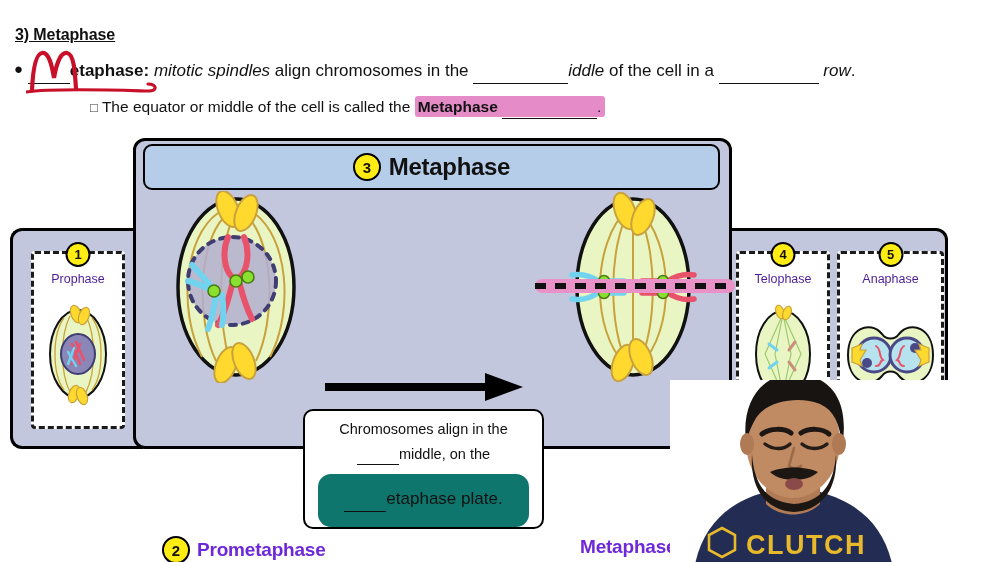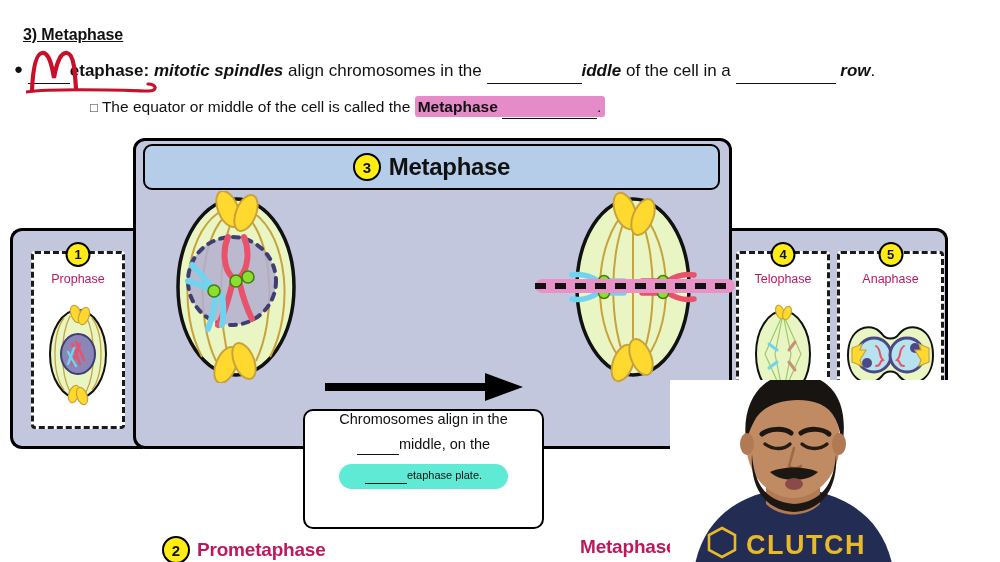--- a/index.html
+++ b/index.html
@@ -5,25 +5,25 @@
   html,body{margin:0;padding:0;}
   body{
     width:1000px;height:562px;overflow:hidden;background:#ffffff;
     font-family:"Liberation Sans", sans-serif;color:#111;
     position:relative;
   }
   
   #notes{position:absolute;left:0;top:0;width:1000px;height:132px;}
   #note-title{
     position:absolute;left:15px;top:26px;font-size:16px;font-weight:bold;
-    text-decoration:underline;letter-spacing:-.1px;margin-left:8px;
+    text-decoration:underline;letter-spacing:-.1px;
   }
   #bullet-line{position:absolute;left:14px;top:60px;font-size:17px;white-space:nowrap;}
   #bullet-line .dot{font-size:15px;vertical-align:2px;}
-  #bullet-line .ital{font-style:italic;font-weight:bold;}
+  #bullet-line .ital{font-style:italic;}
   #bullet-line .bold{font-weight:bold;}
   .blank{
     display:inline-block;border-bottom:1.6px solid #111;vertical-align:-2px;
   }
   .bl-s{width:42px;} .bl-m{width:95px;} .bl-l{width:100px;}
   #sub-line{position:absolute;left:90px;top:98px;font-size:15.5px;white-space:nowrap;}
   #sub-line .sq{font-size:13px;color:#333;}
   .hl{background:#e58cc8;padding:2px 4px 2px 3px;border-radius:3px;}
   .hl b{font-weight:bold;}
   
@@ -47,37 +47,37 @@
   }
   .numbadge.sm{width:21px;height:21px;font-size:13px;}
   
   .thumb{
     position:absolute;background:#ffffff;border:3px dashed #1b1b1b;border-radius:4px;
   }
   #thumb-pro{left:21px;top:118px;width:88px;height:172px;}
   #thumb-ana{left:726px;top:118px;width:88px;height:172px;}
   #thumb-telo{left:827px;top:118px;width:101px;height:172px;}
   .thumb-label{
-    position:absolute;width:100%;top:18px;text-align:center;font-size:12.5px;color:#be185d;
+    position:absolute;width:100%;top:18px;text-align:center;font-size:12.5px;color:#4c1d95;
   }
   .thumb-badge{position:absolute;top:-12px;left:50%;transform:translateX(-50%);z-index:4;}
   
   #callout{
     position:absolute;left:293px;top:276px;width:237px;height:116px;
     background:#fff;border:2.5px solid #000;border-radius:10px;
-    display:flex;flex-direction:column;align-items:center;justify-content:flex-start;gap:9px;
+    display:flex;flex-direction:column;align-items:center;justify-content:flex-end;gap:9px;
   }
   #callout .cl{font-size:14.5px;color:#111;}
   #callout .pill{
-    background:#5eead4;border-radius:13px;padding:5px 26px;font-size:11px;color:#111;
+    background:#0f766e;border-radius:13px;padding:15px 26px;font-size:17px;color:#111;
   }
   
   #lbl-prometa{position:absolute;left:152px;top:403px;display:flex;align-items:center;gap:7px;}
   #lbl-meta{position:absolute;left:570px;top:403px;}
-  .bigname{font-size:19px;font-weight:bold;color:#be185d;letter-spacing:-.2px;}
+  .bigname{font-size:19px;font-weight:bold;color:#6d28d9;letter-spacing:-.2px;}
   
   #arrow{position:absolute;left:315px;top:238px;width:200px;height:32px;}
   
   #person{position:absolute;right:0;bottom:0;width:330px;height:182px;overflow:hidden;}
 </style>
 </head>
 <body>
 
 <div id="notes">
 

